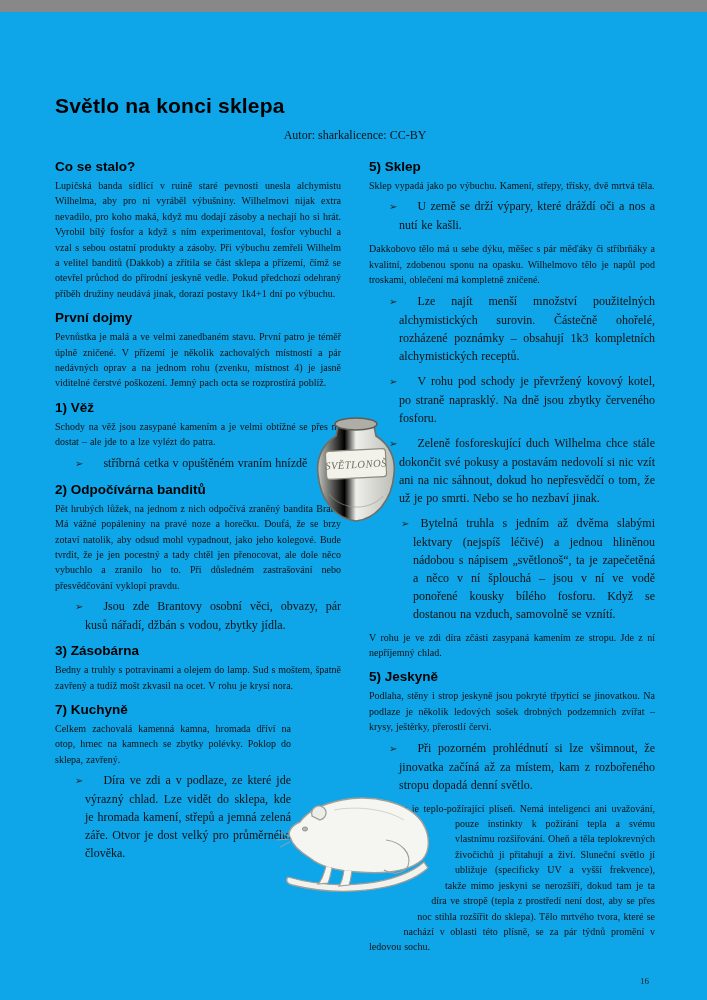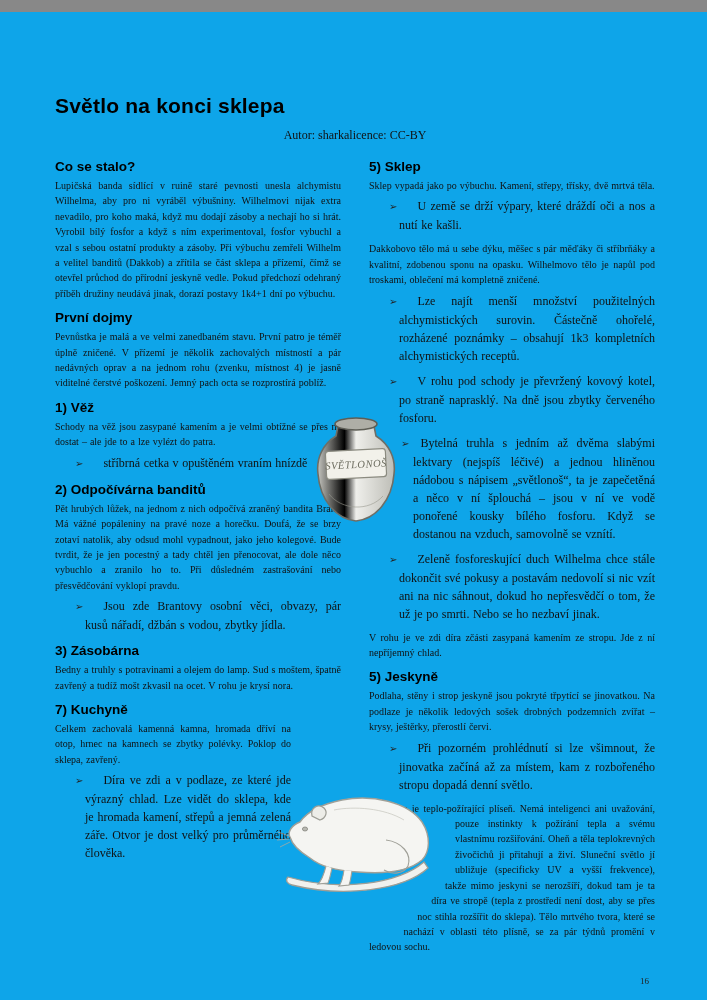--- a/index.html
+++ b/index.html
@@ -83,22 +83,22 @@
           <div class="para"><span class="spacer-rat-right"></span>Celkem zachovalá kamenná kamna, hromada dříví na otop, hrnec na kamnech se zbytky polévky. Poklop do sklepa, zavřený.</div>
           <div class="bullet"><span class="arrow">➢</span>Díra ve zdi a v podlaze, ze které jde výrazný chlad. Lze vidět do sklepa, kde je hromada kamení, střepů a jemná zelená záře. Otvor je dost velký pro průměrného člověka.</div>
         </div>
       <div class="col" id="col-right">
           <h2 class="heading">5) Sklep</h2>
           <div class="para">Sklep vypadá jako po výbuchu. Kamení, střepy, třísky, dvě mrtvá těla.</div>
           <div class="bullet"><span class="arrow">➢</span>U země se drží výpary, které dráždí oči a nos a nutí ke kašli.</div>
           <div class="para">Dakkobovo tělo má u sebe dýku, měšec s pár měďáky či stříbrňáky a kvalitní, zdobenou sponu na opasku. Wilhelmovo tělo je napůl pod troskami, oblečení má kompletně zničené.</div>
           <div class="bullet"><span class="arrow">➢</span>Lze najít menší množství použitelných alchymistických surovin. Částečně ohořelé, rozházené poznámky – obsahují 1k3 kompletních alchymistických receptů.</div>
           <div class="bullet"><span class="arrow">➢</span>V rohu pod schody je převržený kovový kotel, po straně naprasklý. Na dně jsou zbytky červeného fosforu.</div>
+          <div class="bullet"><span class="arrow">➢</span>Zeleně fosforeskující duch Wilhelma chce stále dokončit své pokusy a postavám nedovolí si nic vzít ani na nic sáhnout, dokud ho nepřesvědčí o tom, že už je po smrti. Nebo se ho nezbaví jinak.</div>
           <div class="bullet wrap-jar"><span class="arrow">➢</span>Bytelná truhla s jedním až dvěma slabými lektvary (nejspíš léčivé) a jednou hliněnou nádobou s nápisem „světlonoš“, ta je zapečetěná a něco v ní šplouchá – jsou v ní ve vodě ponořené kousky bílého fosforu. Když se dostanou na vzduch, samovolně se vznítí.</div>
-          <div class="bullet"><span class="arrow">➢</span>Zeleně fosforeskující duch Wilhelma chce stále dokončit své pokusy a postavám nedovolí si nic vzít ani na nic sáhnout, dokud ho nepřesvědčí o tom, že už je po smrti. Nebo se ho nezbaví jinak.</div>
           <div class="para">V rohu je ve zdi díra zčásti zasypaná kamením ze stropu. Jde z ní nepříjemný chlad.</div>
           <h2 class="heading">5) Jeskyně</h2>
           <div class="para">Podlaha, stěny i strop jeskyně jsou pokryté třpytící se jinovatkou. Na podlaze je několik ledových sošek drobných podzemních zvířat – krysy, ještěrky, přerostlí červi.</div>
           <div class="bullet"><span class="arrow">➢</span>Při pozorném prohlédnutí si lze všimnout, že jinovatka začíná až za místem, kam z rozbořeného stropu dopadá denní světlo.</div>
           <div class="para"><span class="spacer-rat-left"></span>Jinovatka je teplo-požírající plíseň. Nemá inteligenci ani uvažování, pouze instinkty k požírání tepla a svému vlastnímu rozšiřování. Oheň a těla teplokrevných živočichů ji přitahují a živí. Sluneční světlo jí ubližuje (specificky UV a vyšší frekvence), takže mimo jeskyni se nerozšíří, dokud tam je ta díra ve stropě (tepla z prostředí není dost, aby se přes noc stihla rozšířit do sklepa). Tělo mrtvého tvora, které se nachází v oblasti této plísně, se za pár týdnů promění v ledovou sochu.</div>
         </div>
     </div>
   </div>
 
   <div class="illus jar-illus">

